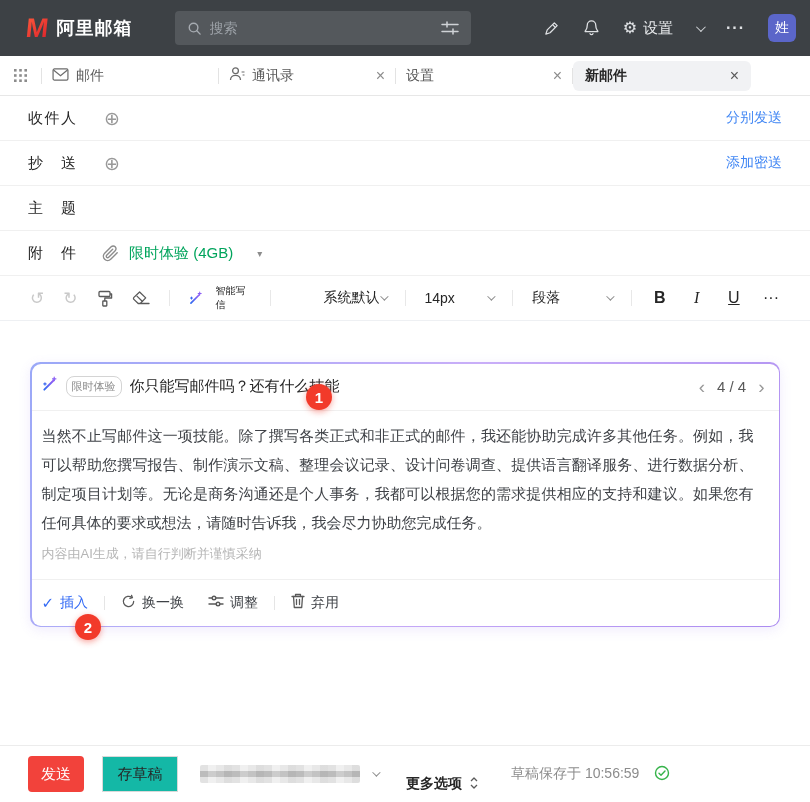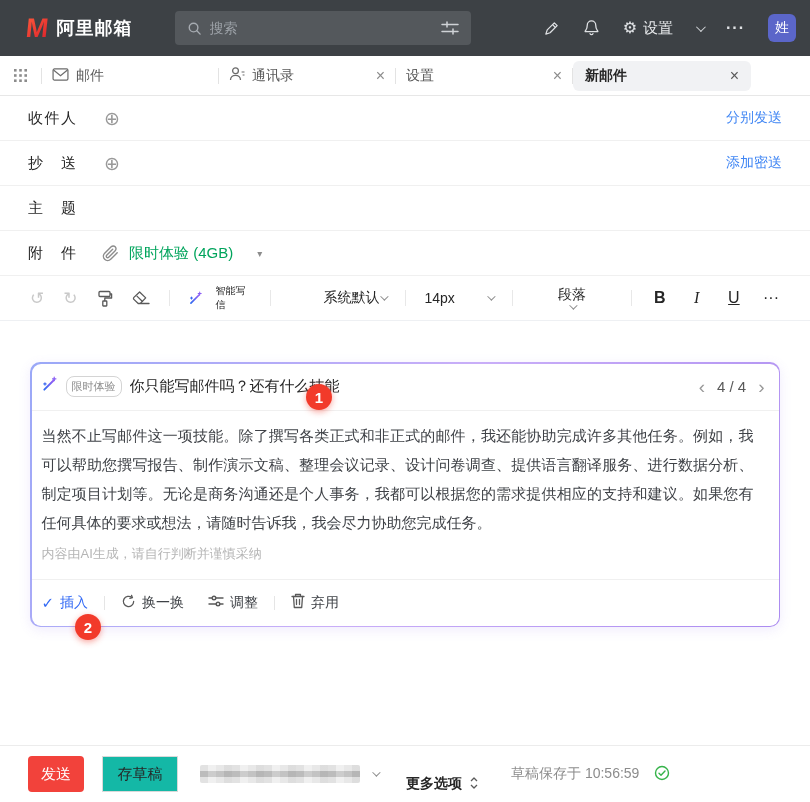--- a/index.html
+++ b/index.html
@@ -52,21 +52,21 @@
   
   .etoolbar { height:45px; display:flex; align-items:center; padding:0 30px; gap:19px; border-bottom:1px solid #eef0f3; }
   .t-glyph { font-size:17px; color:#c9c9c9; line-height:1; cursor:pointer; }
   .t-ic { display:flex; align-items:center; cursor:pointer; }
   .tdiv { width:1px; height:16px; background:#e8e8e8; }
   .ai-write { display:flex; align-items:center; gap:12px; font-size:10px; color:#262626; cursor:pointer; }
   .dd { display:flex; align-items:center; font-size:14px; color:#262626; cursor:pointer; }
   .dd .chev { margin-left:0; }
   .dd.font { width:106px; justify-content:flex-end; }
   .dd.size { width:76px; justify-content:space-between;gap:8px; }
-  .dd.para { width:88px; justify-content:space-between;flex-direction:column; }
+  .dd.para { width:88px; justify-content:space-between; }
   .fmt { font-size:16px; color:#262626; cursor:pointer; width:20px; text-align:center; }
   .fmt.b { font-weight:700; }
   .fmt.i { font-style:italic; font-family:"Liberation Serif","DejaVu Serif",serif; }
   .fmt.u { text-decoration:underline; }
 
   
   .editor { position:relative; height:424px; background:#fff; }
   .ai-panel { position:absolute; left:30px; top:41px; width:750px; height:265px; border-radius:10px;
               background:linear-gradient(120deg,#9aa8f7,#c9aef8,#ab8bf0); padding:1.5px;
               box-shadow:0 3px 12px rgba(150,120,240,.14); }

